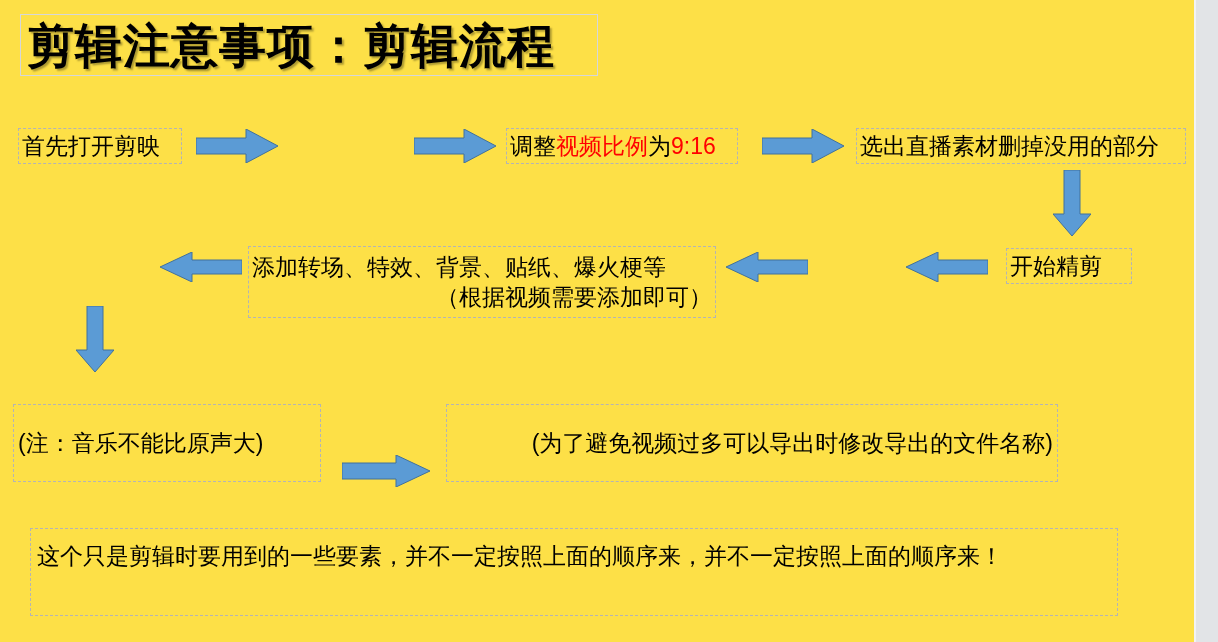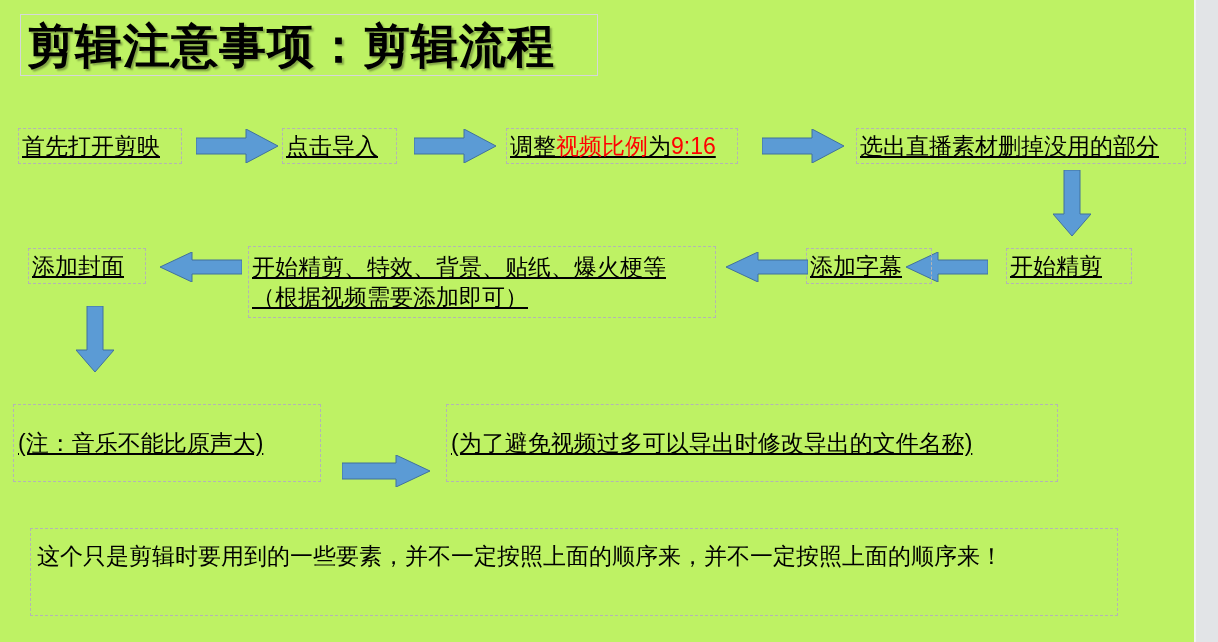--- a/index.html
+++ b/index.html
@@ -7,21 +7,21 @@
     padding: 0;
     background: #ffffff;
   }
   body {
     font-family: "Liberation Sans", "DejaVu Sans", sans-serif;
   }
   #slide {
     position: relative;
     width: 1218px;
     height: 642px;
-    background: #bef264;
+    background: #fde047;
     overflow: hidden;
   }
   
   .edge-strip {
     position: absolute;
     top: 0;
     right: 0;
     width: 22px;
     height: 642px;
     background: #e2e4e7;
@@ -66,22 +66,22 @@
     color: #000000;
     font-size: 23px;
     line-height: 1.32;
     white-space: nowrap;
     display: flex;
     flex-direction: column;
     justify-content: center;
     padding: 1px 3px;
   }
   .node.center { align-items: center; }
-  .node .line { display: block; text-decoration: underline; }
-  .node .line.center { text-align: left; width: 100%; }
+  .node .line { display: block; }
+  .node .line.center { text-align: right; width: 100%; }
   .red { color: #ff0000; }
 
   
   .arrow {
     position: absolute;
   }
   .arrow svg { display: block; }
 
   
   .note-box {
@@ -107,23 +107,20 @@
   <div class="node" style="left:18px; top:128px; width:164px; height:36px;">
     <span class="line">首先打开剪映</span>
   </div>
 
   <div class="arrow" style="left:196px; top:129px;">
     <svg width="82" height="34" viewBox="0 0 82 34">
       <polygon points="0,9 50,9 50,0 82,17 50,34 50,25 0,25" fill="#5B9BD5" stroke="#41719C" stroke-width="1"></polygon>
     </svg>
   </div>
 
-  <div class="node" style="left:282px; top:128px; width:115px; height:36px;">
-    <span class="line">点击导入</span>
-  </div>
 
   <div class="arrow" style="left:414px; top:129px;">
     <svg width="82" height="34" viewBox="0 0 82 34">
       <polygon points="0,9 50,9 50,0 82,17 50,34 50,25 0,25" fill="#5B9BD5" stroke="#41719C" stroke-width="1"></polygon>
     </svg>
   </div>
 
   <div class="node" style="left:506px; top:128px; width:232px; height:36px;">
     <span class="line"><span>调整</span><span class="red">视频比例</span><span>为</span><span class="red">9:16</span></span>
   </div>
@@ -147,44 +144,38 @@
   <div class="node" style="left:1006px; top:248px; width:126px; height:36px;">
     <span class="line">开始精剪</span>
   </div>
 
   <div class="arrow" style="left:906px; top:252px;">
     <svg width="82" height="30" viewBox="0 0 82 30">
       <polygon points="82,8 32,8 32,0 0,15 32,30 32,22 82,22" fill="#5B9BD5" stroke="#41719C" stroke-width="1"></polygon>
     </svg>
   </div>
 
-  <div class="node" style="left:806px; top:248px; width:126px; height:36px;">
-    <span class="line">添加字幕</span>
-  </div>
 
   <div class="arrow" style="left:726px; top:252px;">
     <svg width="82" height="30" viewBox="0 0 82 30">
       <polygon points="82,8 32,8 32,0 0,15 32,30 32,22 82,22" fill="#5B9BD5" stroke="#41719C" stroke-width="1"></polygon>
     </svg>
   </div>
 
   <div class="node center" style="left:248px; top:246px; width:468px; height:72px;">
-    <span class="line" style="align-self:flex-start;">开始精剪、特效、背景、贴纸、爆火梗等</span>
+    <span class="line" style="align-self:flex-start;">添加转场、特效、背景、贴纸、爆火梗等</span>
     <span class="line center">（根据视频需要添加即可）</span>
   </div>
 
   <div class="arrow" style="left:160px; top:252px;">
     <svg width="82" height="30" viewBox="0 0 82 30">
       <polygon points="82,8 32,8 32,0 0,15 32,30 32,22 82,22" fill="#5B9BD5" stroke="#41719C" stroke-width="1"></polygon>
     </svg>
   </div>
 
-  <div class="node" style="left:28px; top:248px; width:118px; height:36px;">
-    <span class="line">添加封面</span>
-  </div>
 
   <div class="arrow" style="left:76px; top:306px;">
     <svg width="38" height="66" viewBox="0 0 38 66">
       <polygon points="11,0 27,0 27,44 38,44 19,66 0,44 11,44" fill="#5B9BD5" stroke="#41719C" stroke-width="1"></polygon>
     </svg>
   </div>
 
   <div class="node" style="left:13px; top:404px; width:308px; height:78px; justify-content:space-around; padding:4px 4px;">
     <span class="line">(注：音乐不能比原声大)</span>
   </div>

